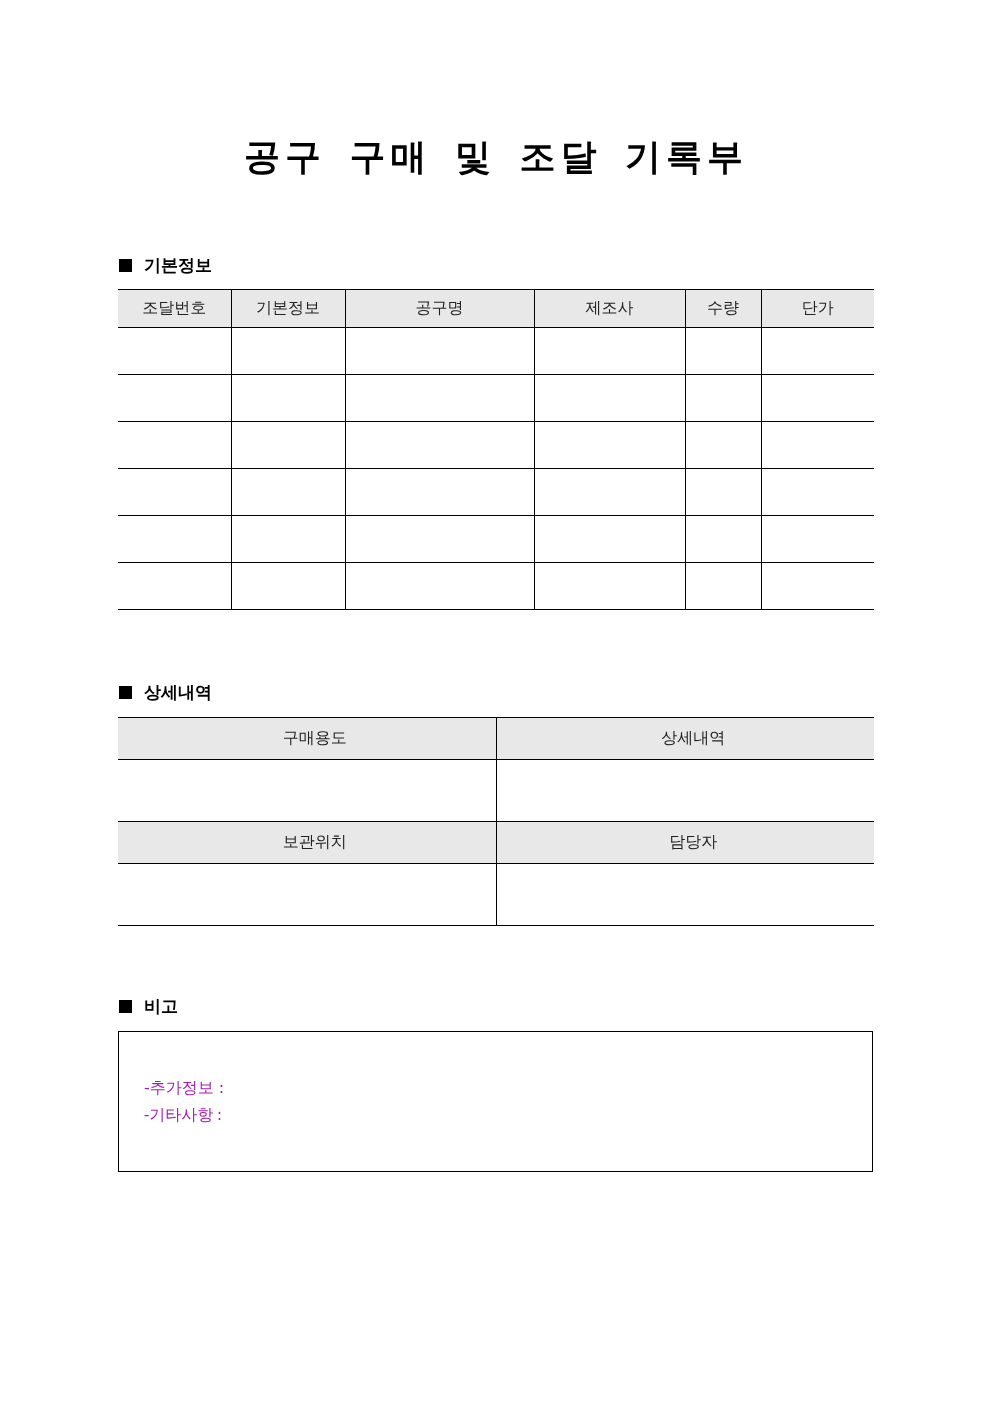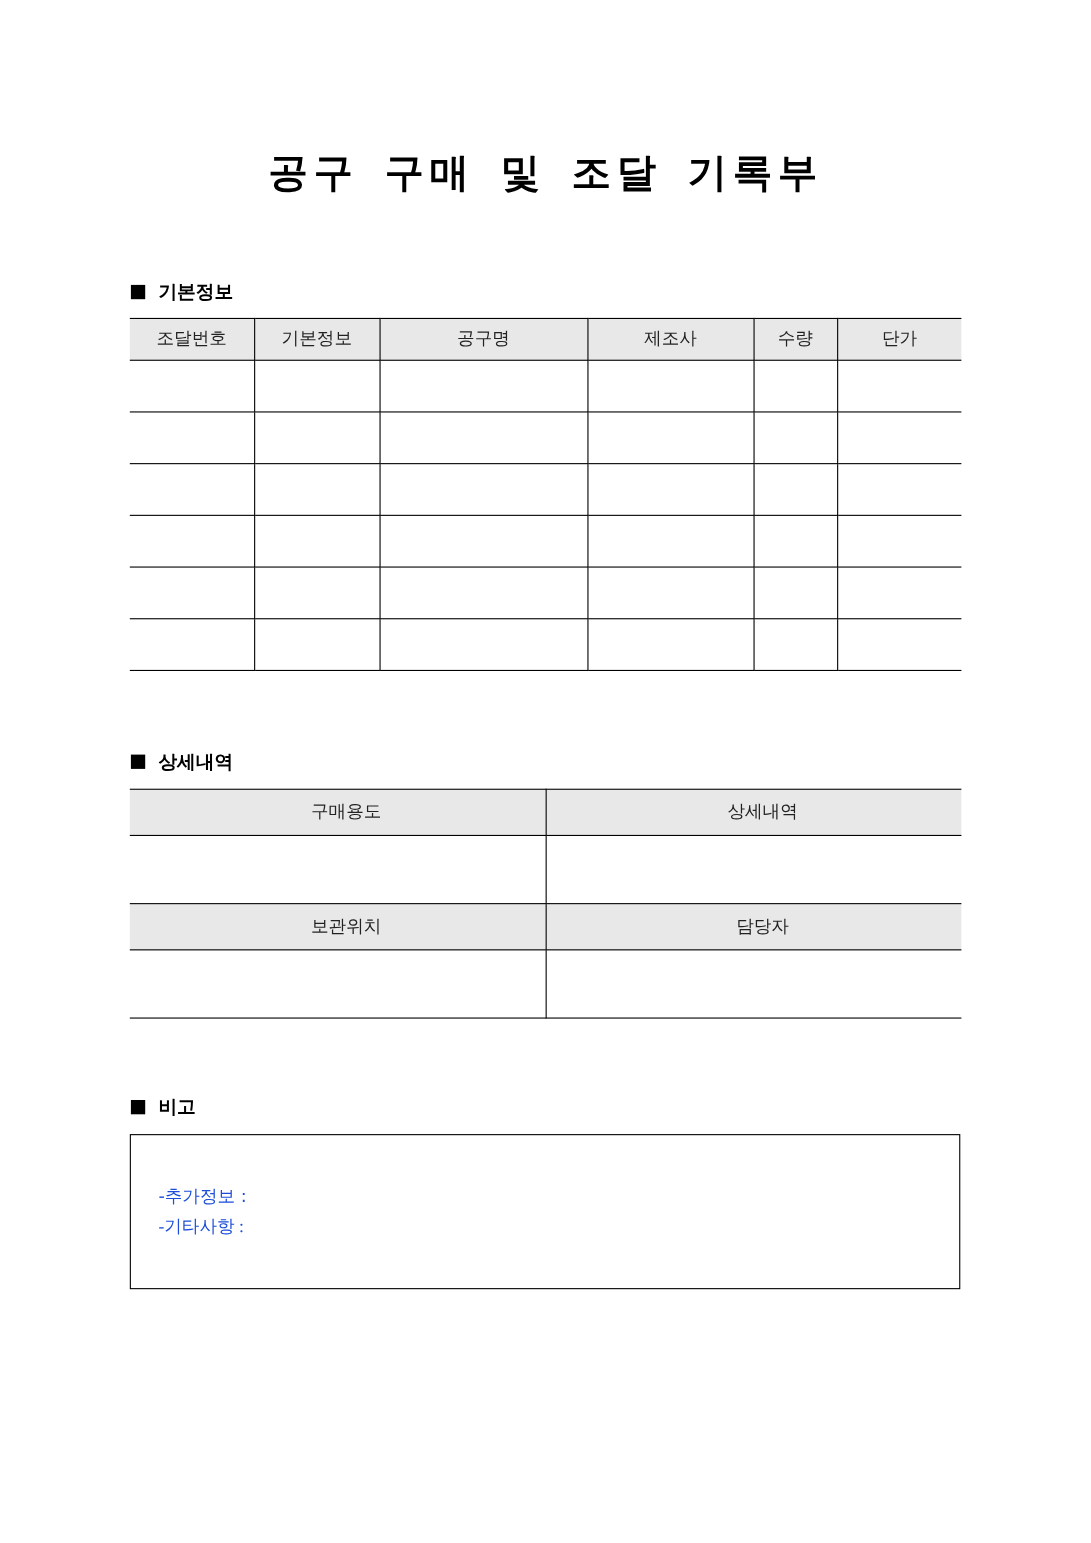--- a/index.html
+++ b/index.html
@@ -14,21 +14,21 @@
   .t1 th { height:37px; }
   .t1 td { height:46px; }
   .t1 tr > *:first-child { border-left:none; }
   .t1 tr > *:last-child { border-right:none; }
   .t2 { top:717px; }
   .t2 th { height:41px;padding-left:16px; }
   .t2 td { height:61px; }
   .t2 tr > *:first-child { border-left:none; }
   .t2 tr > *:last-child { border-right:none; }
   .notes { position:absolute; left:118px; top:1031px; width:755px; height:141px; border:1.5px solid #000; box-sizing:border-box; }
-  .notes .line { position:absolute; left:25px; font-size:16px; color:#1d4ed8; }
+  .notes .line { position:absolute; left:25px; font-size:16px; color:#a21caf; }
 </style>
 </head>
 <body>
 
 <div class="title">공구 구매 및 조달 기록부</div>
 
 <div class="section-head" style="top:254px;">
   <span class="sq"></span>
   <span>기본정보</span>
 </div>

